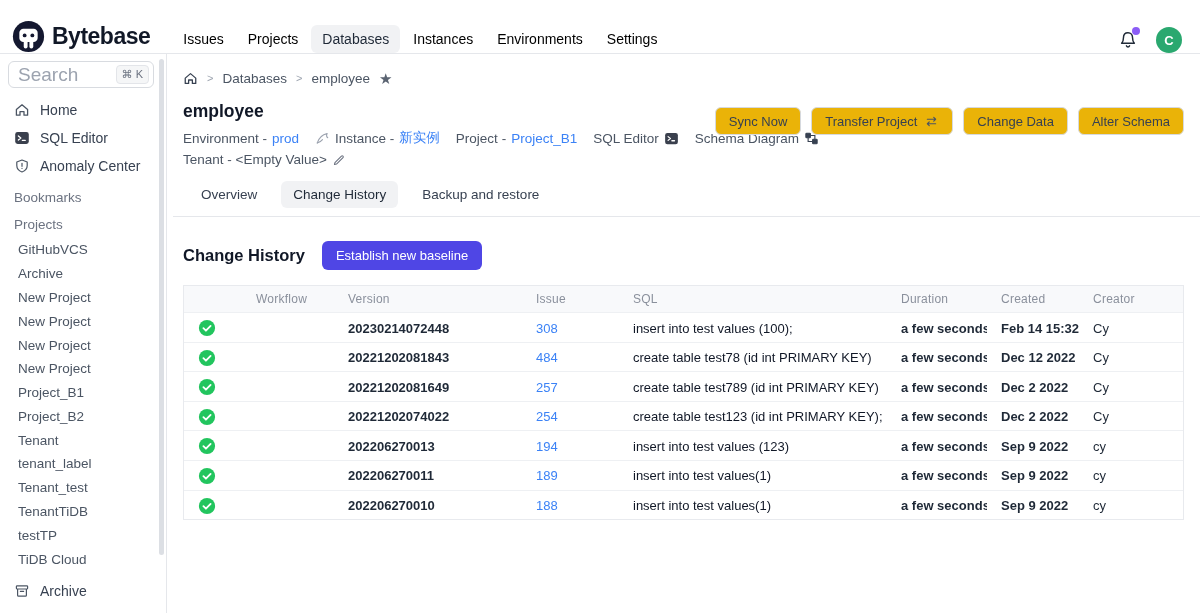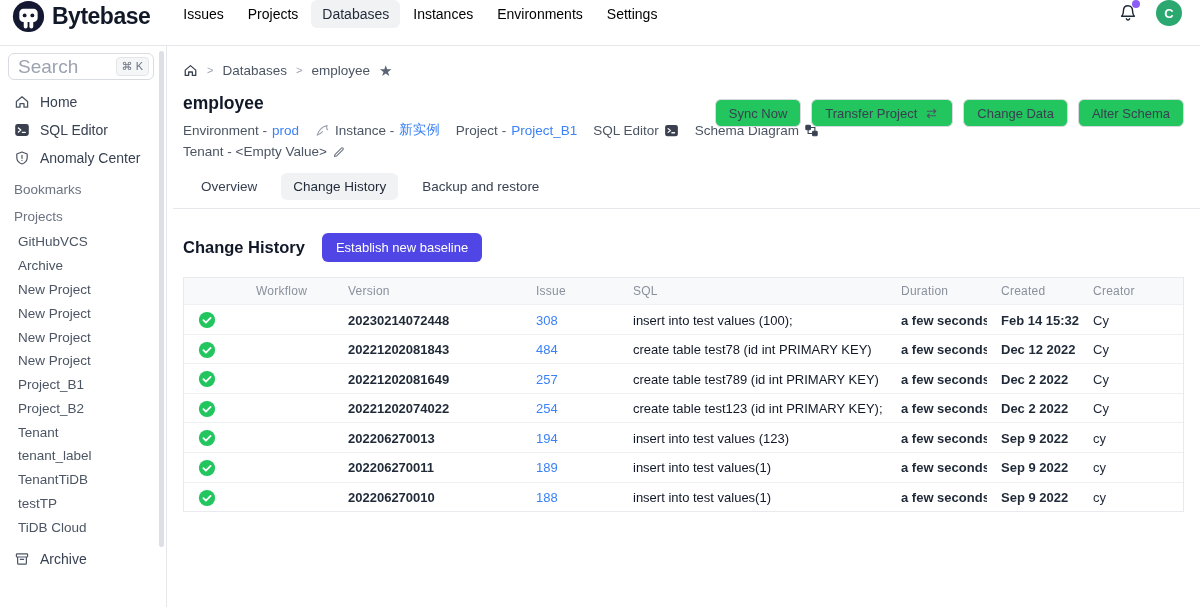--- a/index.html
+++ b/index.html
@@ -1,20 +1,20 @@
 <!DOCTYPE html>
 <html style="--accent: #4f46e5; --link: #3b82f6; --success: #22c55e; --avatar-bg: #2aa86f; --notification-dot: #8b5cf6; --logo-bg: #141830;"><head>
 <meta charset="utf-8">
 <style>
   * { margin:0; padding:0; box-sizing:border-box; }
   html,body { width:1200px; height:613px; overflow:hidden; background:#fff;
     font-family:"Liberation Sans", sans-serif; color:#374151; }
 
   
-  .topbar { height:46px; display:flex; align-items:flex-start; padding:0 14px 0 12px;
+  .topbar { height:54px; display:flex; align-items:flex-end; padding:0 14px 0 12px;
     border-bottom:1px solid #e5e7eb; background:#fff; }
   .brand { display:flex; align-items:center; gap:7px; cursor:pointer; }
   .brand-name { font-size:23px; font-weight:800; color:#111827; letter-spacing:-0.5px; }
   .main-nav { display:flex; align-items:center; margin-left:22px; gap:2px; }
   .nav-item { font-size:14px; color:#000000; padding:6px 11px; border-radius:6px; cursor:pointer; text-decoration:none; }
   .nav-item.active { background:#f1f2f4; color:#1f2937; }
   .topbar-right { margin-left:auto; display:flex; align-items:center; gap:18px; padding-right:4px; }
   .bell { position:relative; display:inline-flex; cursor:pointer; }
   .bell .dot { position:absolute; top:-3px; right:-2px; width:8px; height:8px; border-radius:50%;
     background:var(--notification-dot,#8b5cf6); }
@@ -49,21 +49,21 @@
   .crumb-sep { color:#9ca3af; font-size:11px; }
   .crumb-link { cursor:pointer; }
   .crumb-star { color:#5b6472; font-size:15px; line-height:1; cursor:pointer; }
   .page-title { margin-top:13px; font-size:17.5px; font-weight:700; color:#111827; }
   .meta-row { margin-top:7px; display:flex; align-items:center; gap:16px; font-size:13.5px; color:#4b5563; flex-wrap:nowrap; }
   .meta-row.second { margin-top:5px; }
   .meta-item { display:flex; align-items:center; gap:5px; white-space:nowrap; }
   .meta-link { color:var(--link,#3b82f6); cursor:pointer; }
   .actions { position:absolute; top:53px; right:16px; display:flex; gap:10px; }
   .btn { height:28px; display:inline-flex; align-items:center; gap:7px; padding:0 13px;
-    background:#22c55e; border:1px solid #d6d9de; border-radius:6px; font-size:13px; font-weight:500;
+    background:#eab308; border:1px solid #d6d9de; border-radius:6px; font-size:13px; font-weight:500;
     color:#374151; cursor:pointer; font-family:inherit; }
   .tabs { margin:14px -16px 0 -10px; padding:0 16px 8px 16px; border-bottom:1px solid #e5e7eb;
     display:flex; gap:12px; }
   .tab { font-size:13.5px; color:#374151; padding:6px 12px; border-radius:6px; cursor:pointer; }
   .tab.active { background:#f1f2f4; color:#1f2937; }
 
   .section-head { margin-top:24px; display:flex; align-items:center; gap:17px; }
   .section-title { font-size:16.5px; font-weight:700; color:#111827; }
   .btn-primary { height:29px; display:inline-flex; align-items:center; padding:0 14px;
     background:var(--accent,#4f46e5); color:#fff; border:none; border-radius:6px;
@@ -175,20 +175,21 @@
 
 
         <div class="project-item">Project_B1</div>
 
         <div class="project-item">Project_B2</div>
 
         <div class="project-item">Tenant</div>
 
         <div class="project-item">tenant_label</div>
 
+        <div class="project-item">Tenant_test</div>
 
         <div class="project-item">TenantTiDB</div>
 
         <div class="project-item">testTP</div>
 
         <div class="project-item">TiDB Cloud</div>
       </div>
     <div class="side-item archive-item">
       <span style="display:inline-flex;">
         <svg viewBox="0 0 20 20" width="16" height="16" fill="none" stroke="#4b5563" stroke-width="1.5" stroke-linejoin="round">

